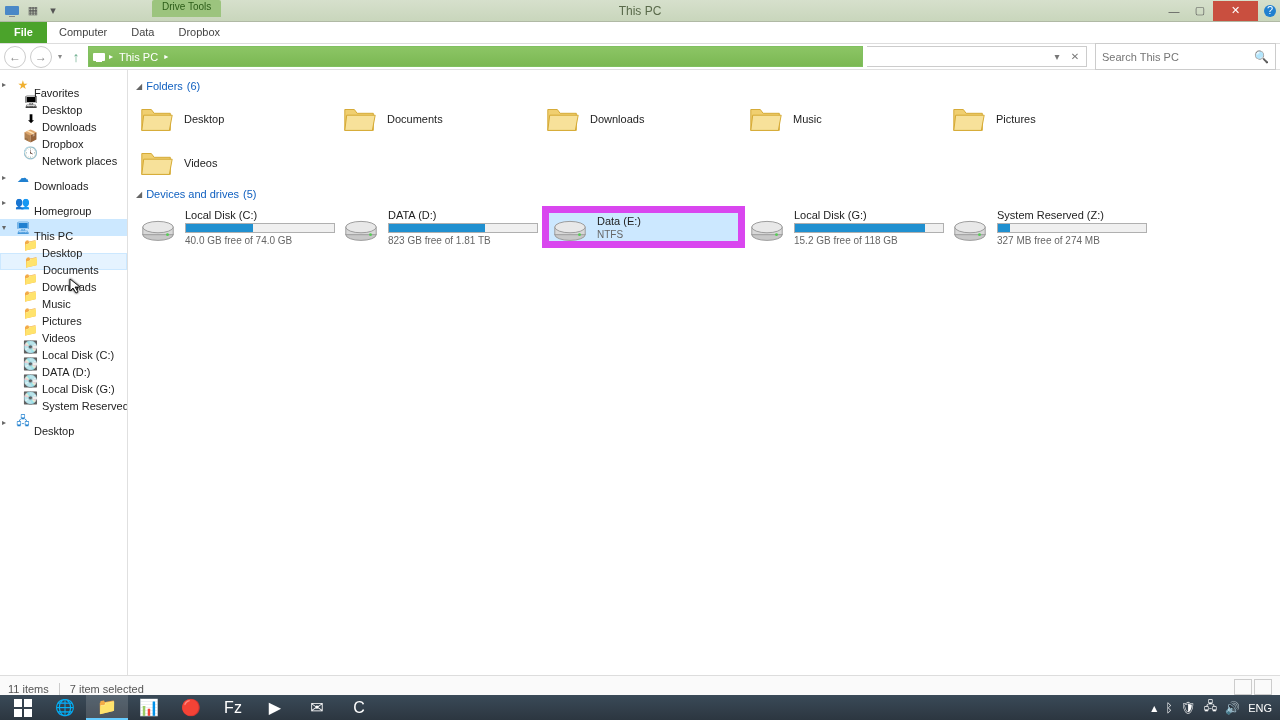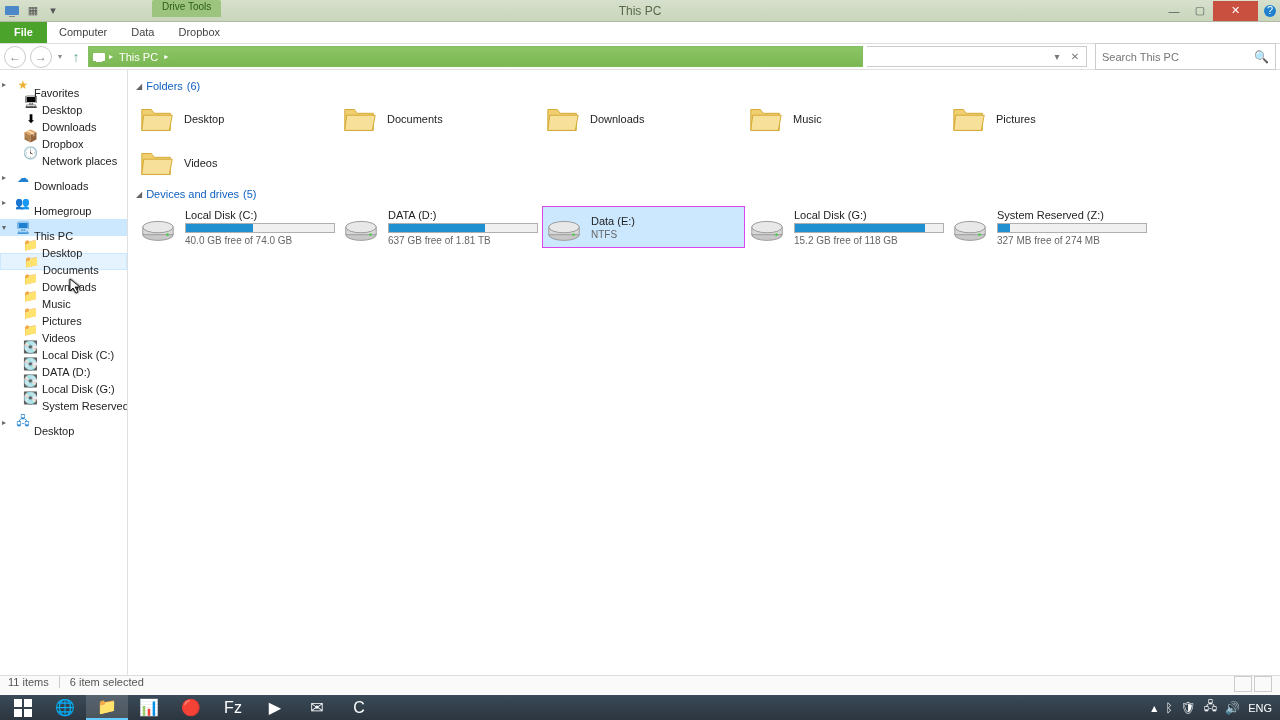--- a/index.html
+++ b/index.html
@@ -65,29 +65,29 @@
 .section-header { color: #1060c0; font-size: 11px; margin: 4px 0 6px 0; display: flex; align-items: center; gap: 4px; }
 .sec-arrow { font-size: 8px; color: #666; }
 .folder-grid { display: flex; flex-wrap: wrap; gap: 2px 0; }
 .folder-item { width: 203px; height: 42px; display: flex; align-items: center; gap: 8px; padding: 2px; }
 .folder-ico { width: 38px; height: 36px; display: flex; align-items: center; justify-content: center; }
 .folder-ico svg { width: 38px; height: 36px; }
 .folder-name { color: #222; }
 
 .drive-grid { display: flex; flex-wrap: wrap; gap: 2px 0; }
 .drive-item { width: 203px; height: 42px; display: flex; align-items: center; gap: 8px; padding: 2px; border: 1px solid transparent; }
-.drive-item.sel { background: #cce8ff; border: 1px solid #d946ef; justify-content: flex-end; }
+.drive-item.sel { background: #cce8ff; border: 7px solid #d946ef; justify-content: flex-end; }
 .drive-ico { width: 38px; height: 36px; display: flex; align-items: center; justify-content: center; }
 .drive-info { flex: 1; display: flex; flex-direction: column; gap: 2px; }
 .drive-name { color: #222; }
 .drive-bar { width: 150px; height: 10px; border: 1px solid #b0b0b0; background: #f0f0f0; }
 .drive-fill { height: 100%; background: #2090d0; }
 .drive-stats { color: #666; font-size: 10px; }
 
-.statusbar { height: 20px; border-top: 1px solid #ddd; display: flex; align-items: flex-start; padding: 0 8px; color: #555; background: #fafafa; }
+.statusbar { height: 20px; border-top: 1px solid #ddd; display: flex; align-items: flex-end; padding: 0 8px; color: #555; background: #fafafa; }
 .status-sep { width: 1px; height: 12px; background: #ccc; margin: 0 10px; }
 .status-right { margin-left: auto; display: flex; gap: 2px; }
 .view-btn { width: 18px; height: 16px; border: 1px solid #ccc; }
 
 
 .taskbar { height: 25px; background: linear-gradient(#3a4a58, #2c3640); display: flex; align-items: center; padding: 0 2px; }
 .task-btn { width: 42px; height: 25px; display: flex; align-items: center; justify-content: center; color: #fff; font-size: 16px; }
 .task-btn.active { background: rgba(255,255,255,0.15); border-bottom: 2px solid #6cf; }
 .tray { margin-left: auto; display: flex; align-items: center; gap: 8px; color: #fff; font-size: 10px; padding-right: 6px; }
 .tray-icon { font-size: 12px; }
@@ -352,21 +352,21 @@
                 <rect x="4" y="18" width="32" height="8" fill="#d8d8d8" stroke="#999"></rect>
                 <ellipse cx="20" cy="18" rx="16" ry="6" fill="#e8e8e8" stroke="#999"></ellipse>
                 <circle cx="30" cy="26" r="1.5" fill="#5c5"></circle>
               </svg>
             </div>
             <div class="drive-info">
               <div class="drive-name">DATA (D:)</div>
               <div class="drive-bar">
                 <div class="drive-fill" style="width:65%"></div>
               </div>
-              <div class="drive-stats">637 GB free of 1.81 TB</div>
+              <div class="drive-stats">823 GB free of 1.81 TB</div>
             </div>
           </div>
           <div class="drive-item sel">
             <div class="drive-ico">
               <svg viewBox="0 0 40 36">
                 <ellipse cx="20" cy="26" rx="16" ry="6" fill="#c8c8c8" stroke="#999"></ellipse>
                 <rect x="4" y="18" width="32" height="8" fill="#d8d8d8" stroke="#999"></rect>
                 <ellipse cx="20" cy="18" rx="16" ry="6" fill="#e8e8e8" stroke="#999"></ellipse>
                 <circle cx="30" cy="26" r="1.5" fill="#5c5"></circle>
               </svg>
@@ -410,21 +410,21 @@
               <div class="drive-stats">327 MB free of 274 MB</div>
             </div>
           </div>
         </div>
     </div>
   </div>
 
   <div class="statusbar">
     <span>11 items</span>
     <div class="status-sep"></div>
-    <span>6 item selected</span>
+    <span>7 item selected</span>
     <div class="status-right">
       <div class="view-btn"></div>
       <div class="view-btn"></div>
     </div>
   </div>
 </div>
 
 <div class="taskbar">
   <div class="task-btn">
       <svg width="18" height="18" viewBox="0 0 18 18">

